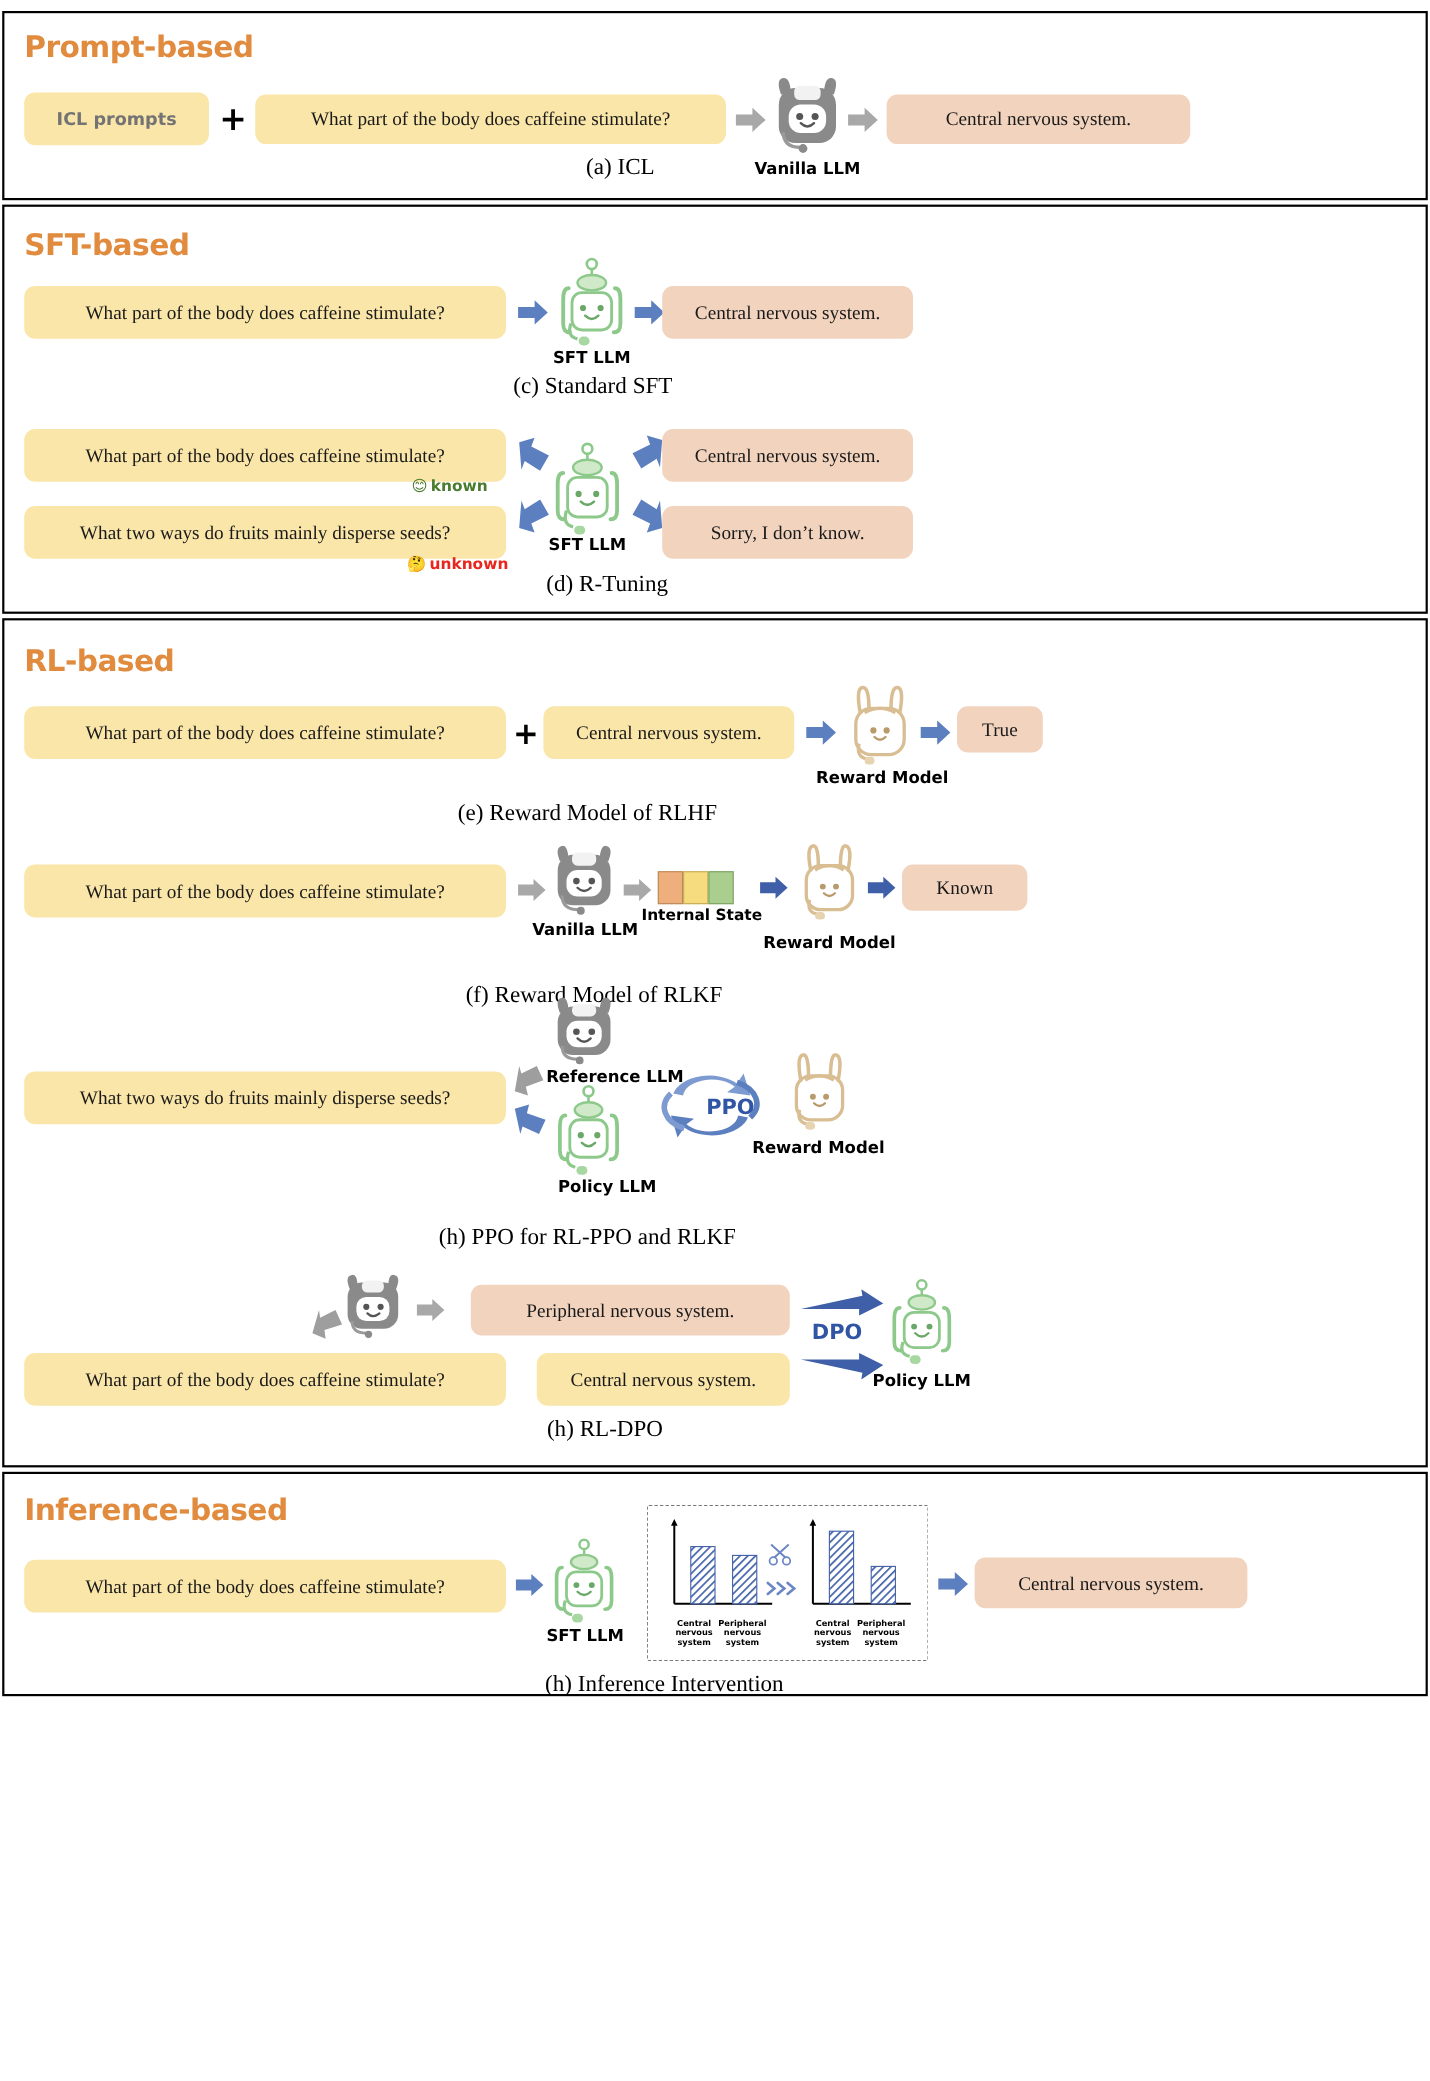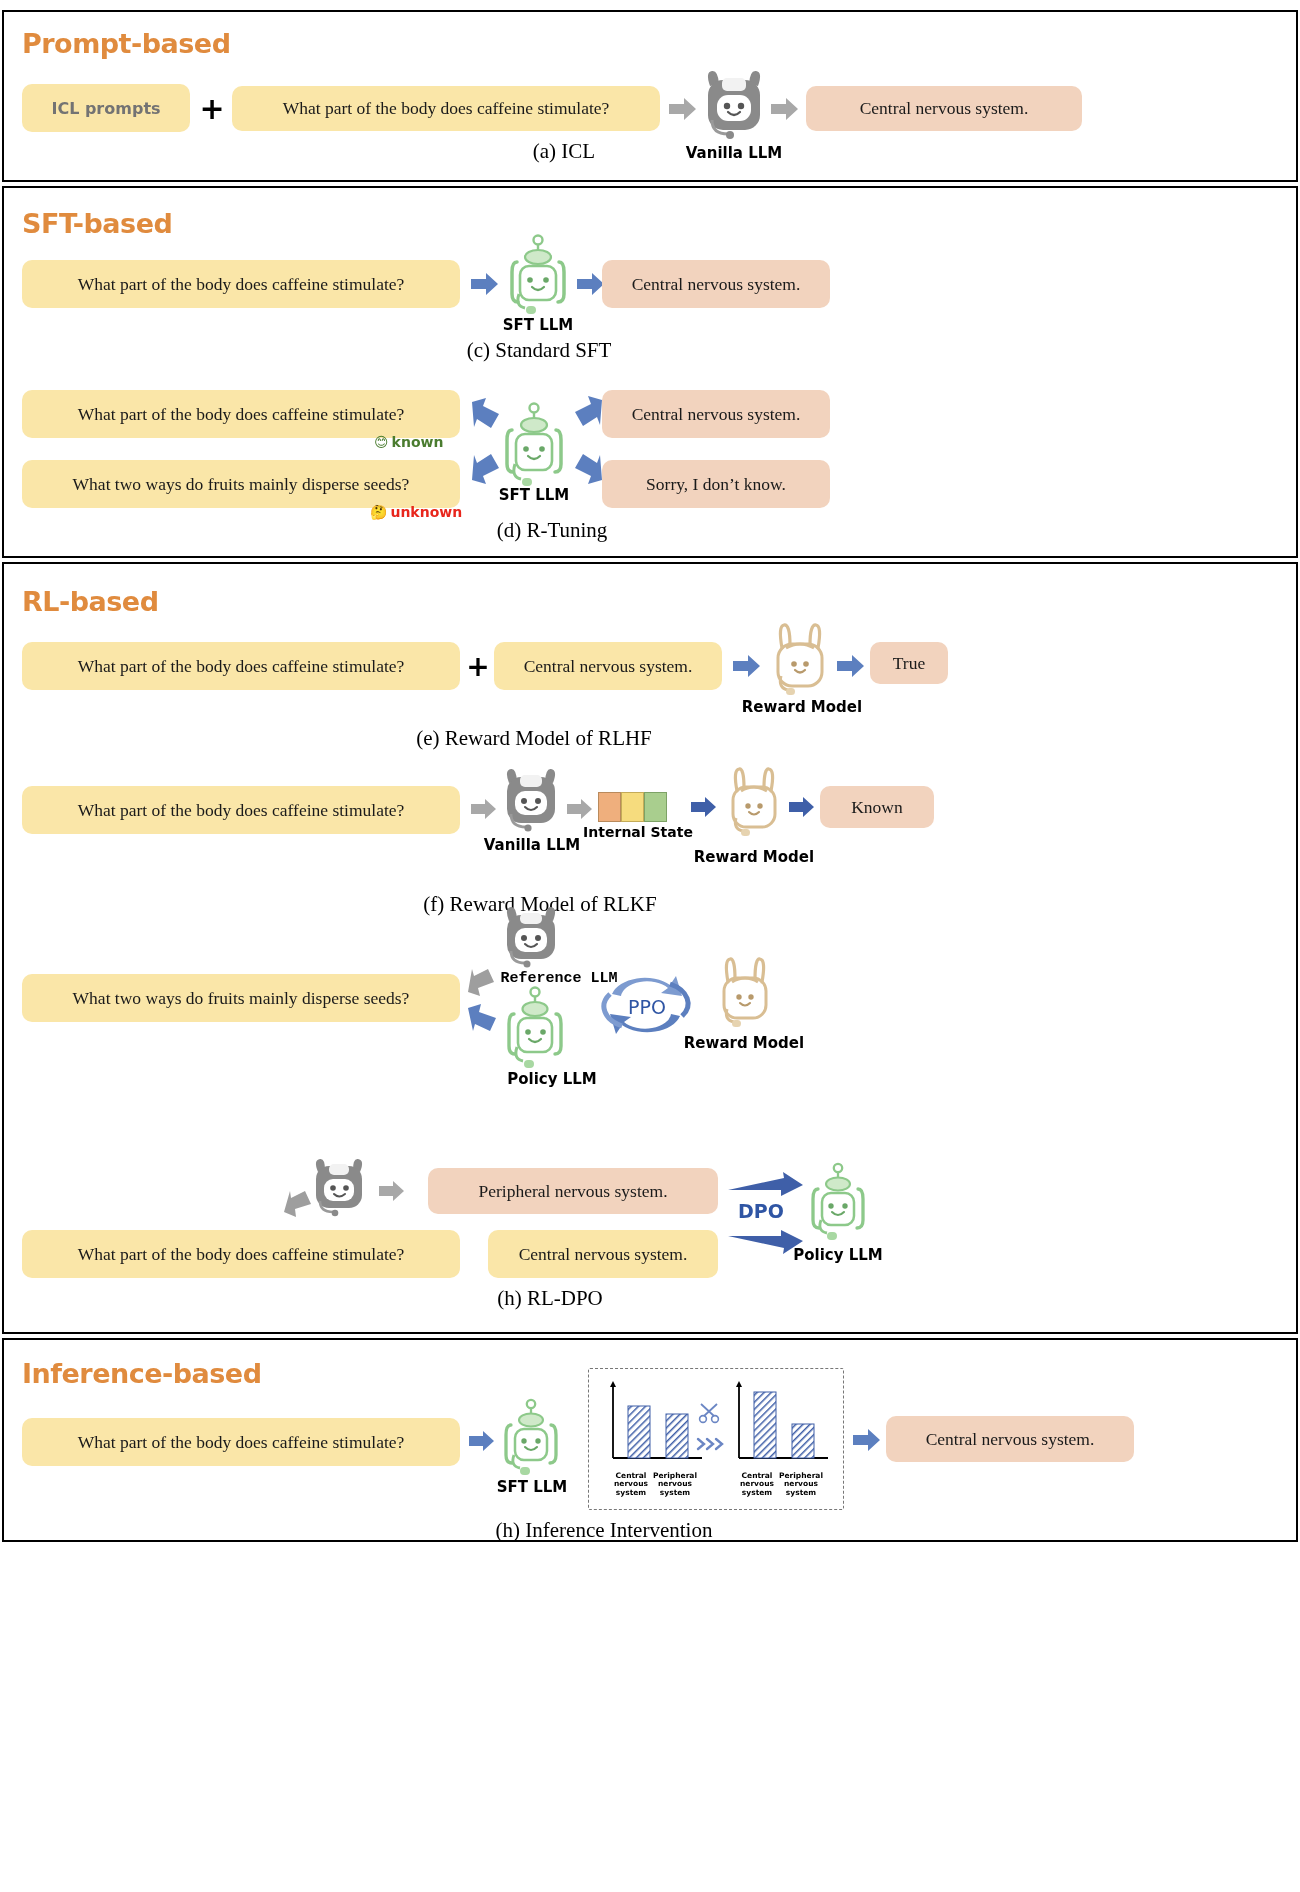--- a/index.html
+++ b/index.html
@@ -42,22 +42,22 @@
     font-size:15px;color:#000;text-align:center;white-space:nowrap;
   }
   .tag{
     font-family:"DejaVu Sans",sans-serif;font-weight:700;font-size:14px;
     display:flex;align-items:center;gap:3px;white-space:nowrap;
   }
   .tag.known{color:#4a7c2f;}
   .tag.unknown{color:#e8261c;}
   .abs{position:absolute;}
   .ppotext{
-    font-family:"DejaVu Sans",sans-serif;font-weight:400;
-    color:#2F55A4;font-size:19px;
+    font-family:"DejaVu Sans",sans-serif;font-weight:700;
+    color:#2F55A4;font-size:19px;margin-left:17px;
   }
   .dpotext{
     font-family:"DejaVu Sans",sans-serif;font-weight:700;
     color:#2F55A4;font-size:19px;text-align:center;
   }
   .instate{
     font-family:"DejaVu Sans",sans-serif;font-weight:700;font-size:14px;
     color:#000;text-align:center;white-space:nowrap;
   }
   .dashbox{border:1.6px dashed #777;box-sizing:border-box;background:#fff;}
@@ -349,21 +349,21 @@
         <path d="M27 38 q6 6 12 0" stroke="#555" stroke-width="2.1" fill="none" stroke-linecap="round"></path>
         <path d="M13 45 q0 12 14 12" stroke="#9a9a9a" stroke-width="2.8" fill="none"></path>
         <circle cx="29" cy="58" r="3.5" fill="#8A8A8A"></circle>
       </svg>
     </div>
     <div class="abs" style="left:462px;top:404px;">
       <svg width="32" height="30" viewBox="0 0 32 30">
           <path d="M2 24 l12 4 l-2 -8 l16 -6 l-6 -13 l-14 7 l-2 -7 z" fill="#9e9e9e"></path>
         </svg>
     </div>
-    <div class="modellabel abs" style="left:490px;top:406px;width:130px;font-family:Liberation Mono, monospace;">Reference LLM</div>
+    <div class="modellabel abs" style="left:490px;top:406px;width:130px;">Reference LLM</div>
 
     <div class="abs" style="left:496px;top:420px;">
       <svg width="70" height="88" viewBox="0 0 70 88">
         <circle cx="35" cy="8" r="4.5" fill="none" stroke="#8DC98A" stroke-width="2.4"></circle>
         <line x1="35" y1="12" x2="35" y2="20" stroke="#8DC98A" stroke-width="2.4"></line>
         <ellipse cx="35" cy="25" rx="12.5" ry="7" fill="#cfe9c9" stroke="#8DC98A" stroke-width="2.2"></ellipse>
         <path d="M14 30 q-5 0 -5 10 v22 q0 8 6 8" fill="none" stroke="#8DC98A" stroke-width="3.4" stroke-linecap="round"></path>
         <path d="M56 30 q5 0 5 10 v22 q0 8 -6 8" fill="none" stroke="#8DC98A" stroke-width="3.4" stroke-linecap="round"></path>
         <rect x="18" y="34" width="34" height="34" rx="9" fill="#fff" stroke="#8DC98A" stroke-width="2.6"></rect>
         <circle cx="28" cy="48" r="2.8" fill="#6aa868"></circle>
@@ -401,20 +401,21 @@
         <rect x="22" y="32" width="26" height="23" rx="9" fill="#fff"></rect>
         <circle cx="29" cy="41" r="2.7" fill="#b89a6c"></circle>
         <circle cx="41" cy="41" r="2.7" fill="#b89a6c"></circle>
         <path d="M30 47 q5 5 10 0" stroke="#b89a6c" stroke-width="2.1" fill="none" stroke-linecap="round"></path>
         <path d="M17 53 q-3 11 7 13" stroke="#D9BE93" stroke-width="3" fill="none"></path>
         <rect x="22" y="64" width="9" height="7" rx="3.5" fill="#e6d3b0"></rect>
       </svg>
     </div>
     <div class="modellabel abs" style="left:676px;top:470px;width:128px;">Reward Model</div>
 
+    <div class="caption abs" style="left:270px;top:548px;width:520px;font-size:21px;">(h) PPO for RL-PPO and RLKF</div>
 
     <div class="abs" style="left:304px;top:594px;">
       <svg width="62" height="66" viewBox="0 0 62 66">
         <g fill="#8A8A8A">
           <path d="M10 14 q-5 -12 2 -13 q5 -1 5 11 z"></path>
           <path d="M52 14 q5 -12 -2 -13 q-5 -1 -5 11 z"></path>
         </g>
         <rect x="8" y="8" width="46" height="42" rx="13" fill="#8A8A8A"></rect>
         <rect x="21" y="6" width="20" height="11" rx="5" fill="#f2f2f2"></rect>
         <rect x="16" y="21" width="30" height="22" rx="9" fill="#fff"></rect>

